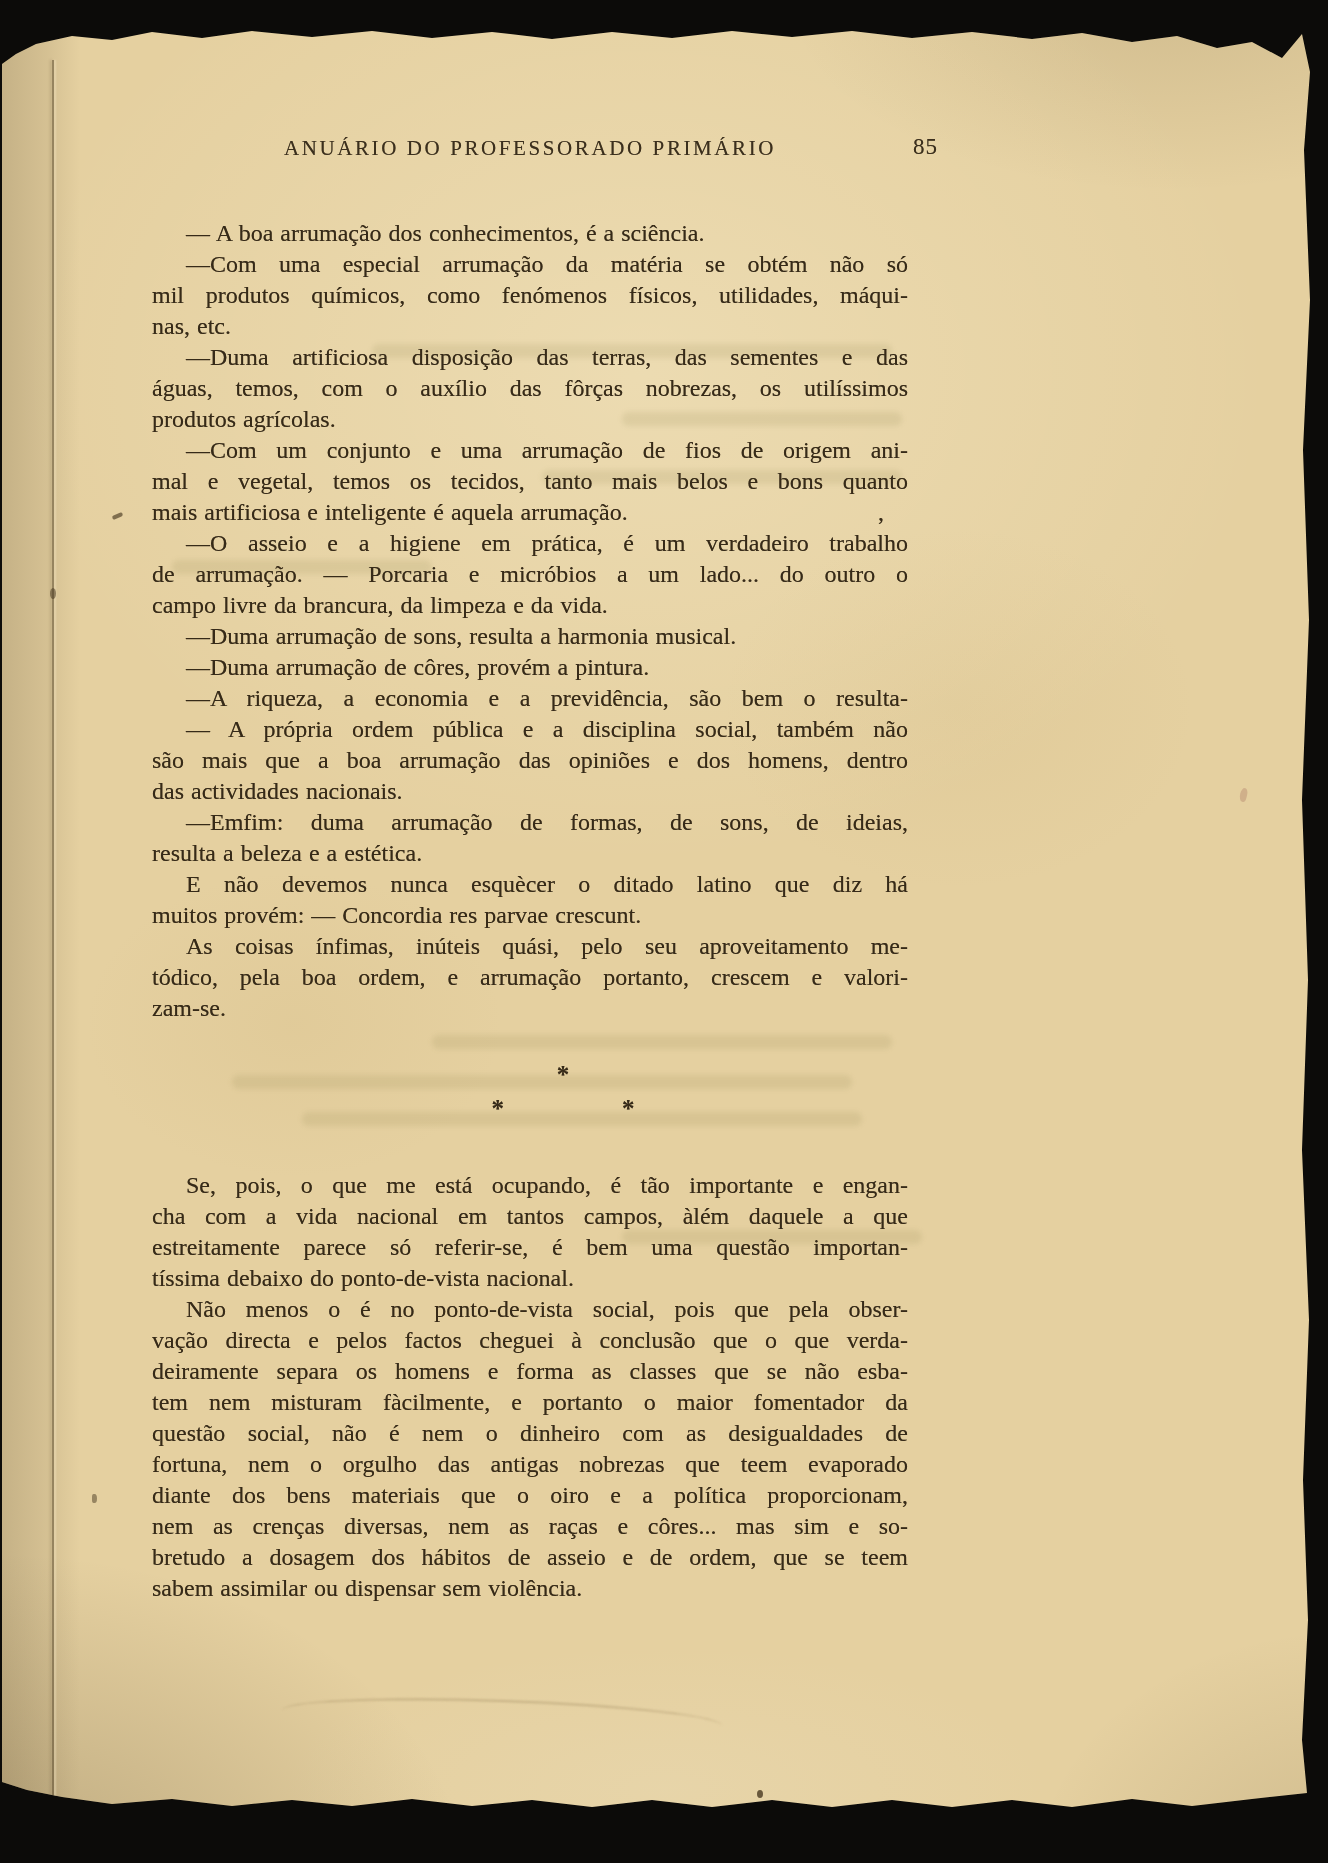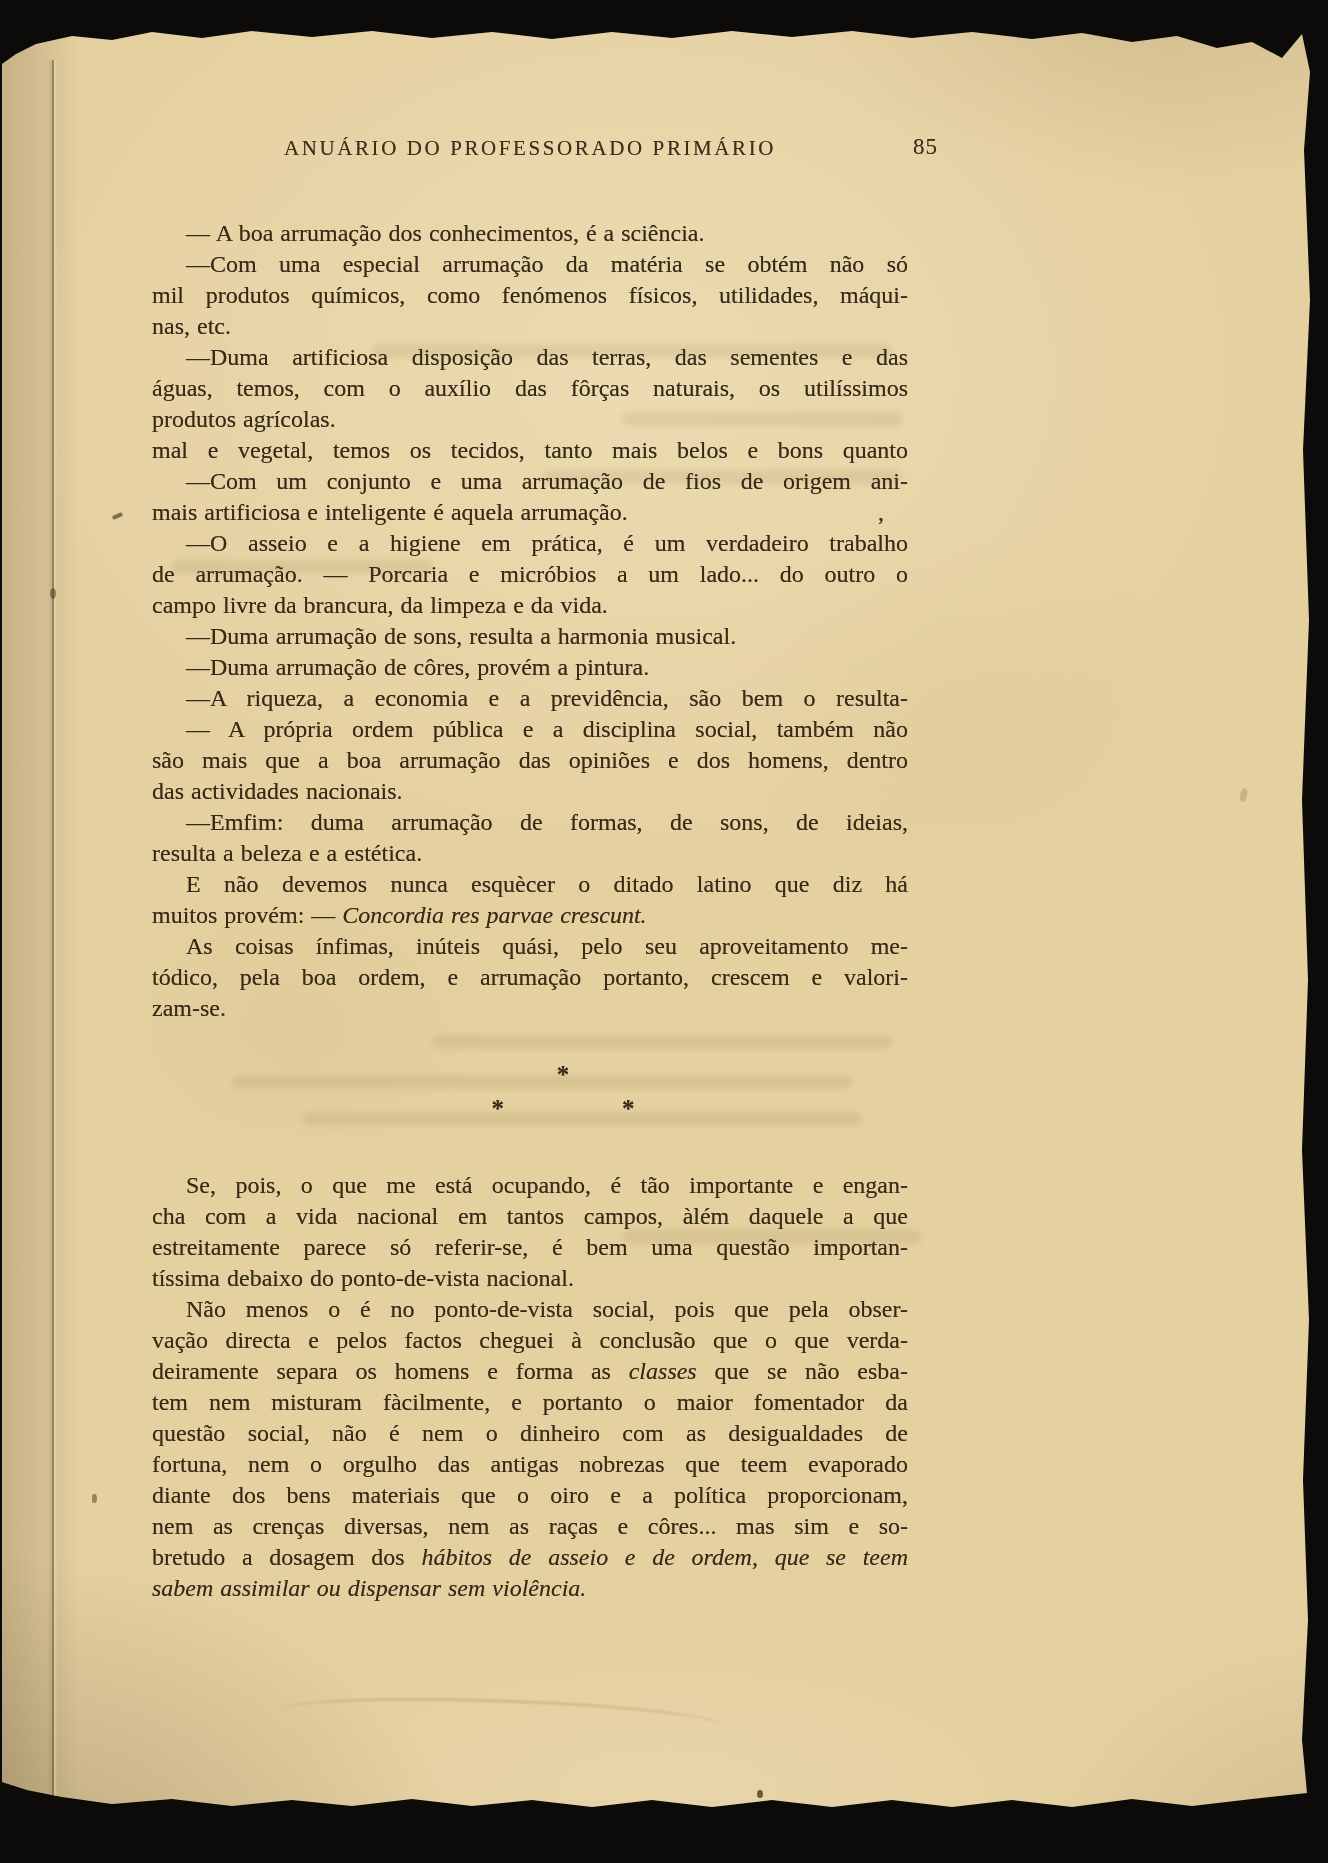--- a/index.html
+++ b/index.html
@@ -60,21 +60,21 @@
     color:#362a18;
     font-size:24px;
     word-spacing:1px;
     text-shadow:0 0 0.55px rgba(54,42,24,0.55);
   }
   .tb1{top:218px;}
   .tb2{top:1150px;margin-top:20px;}
   .line{position:relative;height:31px;line-height:31px;white-space:normal;overflow:visible;}
   .line.j{text-align:justify;text-align-last:justify;}
   .line.in{text-indent:34px;}
-  .it{font-style:italic;}
+  .it{}
   .trail{position:absolute;right:24px;top:0;text-indent:0;}
   .asterism{
     position:absolute;left:150px;width:756px;
     text-align:center;padding-left:66px;box-sizing:border-box;
     color:#362a18;font-size:25px;font-weight:bold;line-height:30px;
     text-shadow:0 0 0.5px rgba(54,42,24,0.5);
   }
   .a1{top:1060px;}
   .a2{top:1094px;}
   .a2 .star-gap{display:inline-block;width:118px;}
@@ -119,24 +119,24 @@
     <span>ANUÁRIO DO PROFESSORADO PRIMÁRIO</span>
     <span class="pagenum">85</span>
   </div>
 
   <div class="textblock tb1">
       <div class="line in"><span>— A boa arrumação dos conhecimentos, é a sciência.</span></div>
       <div class="line j in"><span>—Com uma especial arrumação da matéria se obtém não só</span></div>
       <div class="line j"><span>mil produtos químicos, como fenómenos físicos, utilidades, máqui-</span></div>
       <div class="line"><span>nas, etc.</span></div>
       <div class="line j in"><span>—Duma artificiosa disposição das terras, das sementes e das</span></div>
-      <div class="line j"><span>águas, temos, com o auxílio das fôrças naturais, os utilíssimos</span></div>
+      <div class="line j"><span>águas, temos, com o auxílio das fôrças nobrezas, os utilíssimos</span></div>
       <div class="line"><span>produtos agrícolas.</span></div>
+      <div class="line j in"><span>—Com um conjunto e uma arrumação de fios de origem ani-</span></div>
       <div class="line j"><span>mal e vegetal, temos os tecidos, tanto mais belos e bons quanto</span></div>
-      <div class="line j in"><span>—Com um conjunto e uma arrumação de fios de origem ani-</span></div>
       <div class="line"><span>mais artificiosa e inteligente é aquela arrumação.</span><span class="trail">,</span></div>
       <div class="line j in"><span>—O asseio e a higiene em prática, é um verdadeiro trabalho</span></div>
       <div class="line j"><span>de arrumação. — Porcaria e micróbios a um lado... do outro o</span></div>
       <div class="line"><span>campo livre da brancura, da limpeza e da vida.</span></div>
       <div class="line in"><span>—Duma arrumação de sons, resulta a harmonia musical.</span></div>
       <div class="line in"><span>—Duma arrumação de côres, provém a pintura.</span></div>
       <div class="line j in"><span>—A riqueza, a economia e a previdência, são bem o resulta-</span></div>
       <div class="line j in"><span>— A própria ordem pública e a disciplina social, também não</span></div>
       <div class="line j"><span>são mais que a boa arrumação das opiniões e dos homens, dentro</span></div>
       <div class="line"><span>das actividades nacionais.</span></div>

